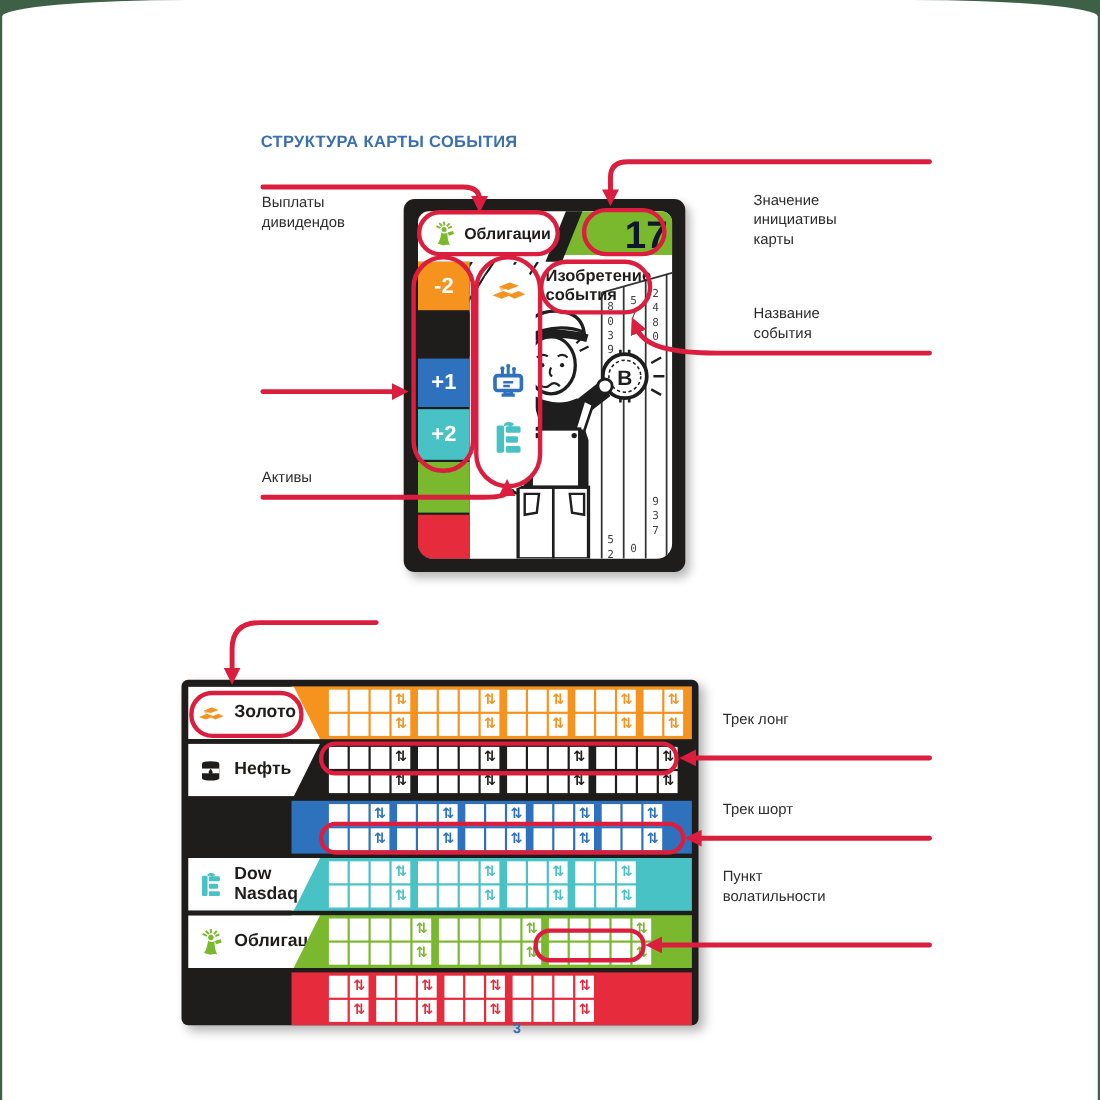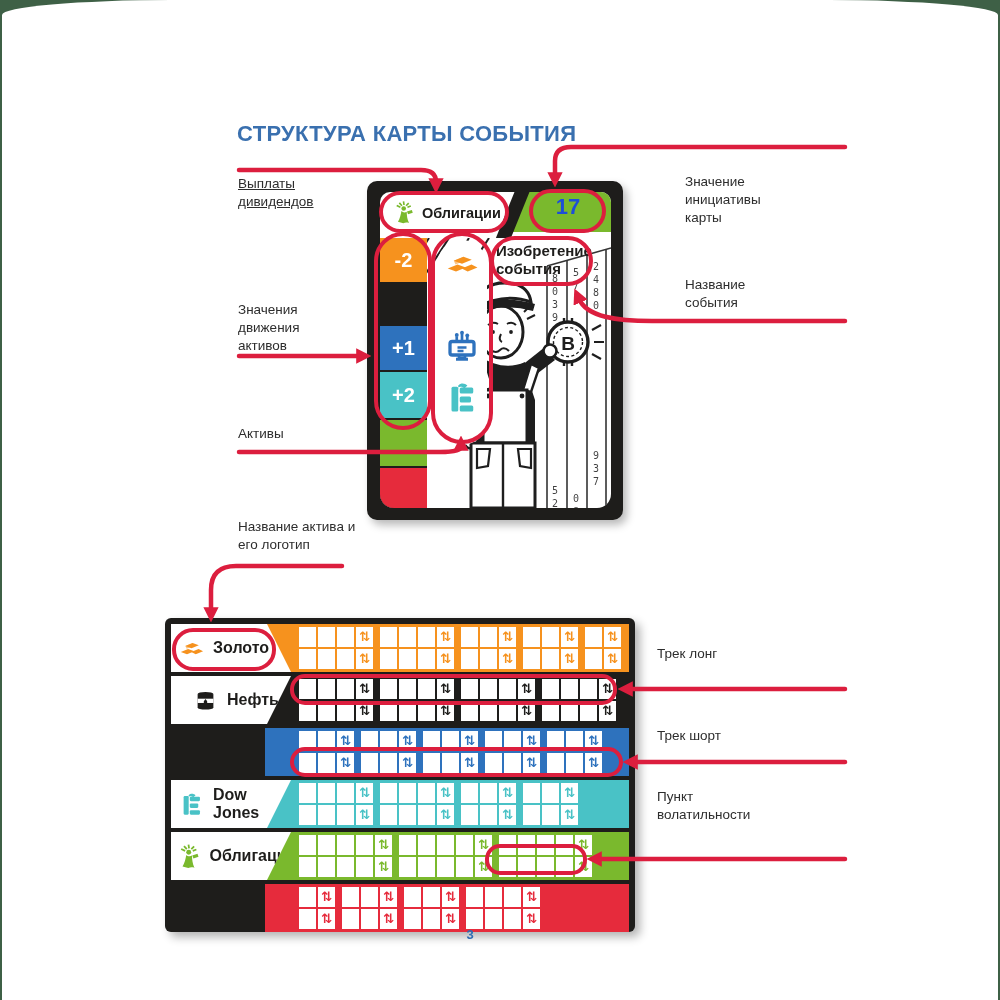--- a/index.html
+++ b/index.html
@@ -1,81 +1,79 @@
 <!DOCTYPE html>
 <html><head>
 <meta charset="utf-8">
 <style>
   html,body{margin:0;padding:0;background:#e8e8e8;}
   .stage{position:relative;width:1000px;height:1000px;margin:0 auto;background:#3E6046;overflow:hidden;
          font-family:"Liberation Sans",sans-serif;}
   .page{position:absolute;left:2px;right:2px;top:0;bottom:0;background:#fff;
         border-radius:170px 170px 0 0 / 15px 15px 0 0;}
   
-  .h-blue{position:absolute;font-weight:800;font-size:22px;letter-spacing:.3px;color:#3A70AF;white-space:nowrap;}
+  .h-blue{position:absolute;font-weight:800;font-size:15px;letter-spacing:.3px;color:#3A70AF;white-space:nowrap;}
   .lbl{position:absolute;font-size:13.5px;line-height:1.32;color:#2D2D2D;}
   .pagenum{position:absolute;left:459px;top:927px;width:18px;text-align:center;
            color:#2F6DB4;font-weight:700;font-size:13px;}
   
   .card{position:absolute;left:365px;top:181px;width:256px;height:339px;background:#1E1D1B;
         border-radius:10px;box-shadow:4px 5px 9px rgba(0,0,0,.28);}
   .card-inner{position:absolute;left:13px;right:12px;top:11px;bottom:12px;background:#fff;
               border-radius:10px 10px 14px 14px;overflow:hidden;}
   .green-corner{position:absolute;top:0;right:0;width:108px;height:40px;background:#7AB92D;
                 clip-path:polygon(22px 0,100% 0,100% 100%,0 100%);}
   .diag{position:absolute;top:-4px;right:90px;width:15px;height:50px;background:#1E1D1B;transform:skewX(-22deg);}
-  .init-val{position:absolute;top:2px;right:4px;width:78px;text-align:center;
-            font-size:22px;font-weight:800;color:#1d4ed8;}
+  .init-val{position:absolute;top:2px;right:4px;width:78px;text-align:right;
+            font-size:35px;font-weight:800;color:#0f172a;}
   .asset-pill{position:absolute;left:6px;top:4px;width:114px;height:33px;background:#fff;border-radius:17px;
               display:flex;align-items:center;}
   .asset-pill .ic{width:25px;height:25px;margin-left:5px;flex:0 0 auto;}
   .asset-pill .tx{font-size:14.5px;font-weight:600;color:#1E1D1B;margin-left:6px;}
   .mv-strip{position:absolute;left:0;top:46px;width:47px;height:270px;background:#1E1D1B;}
   .mv-seg{width:47px;margin-bottom:2px;display:flex;align-items:center;justify-content:center;
           color:#fff;font-weight:800;font-size:20px;}
   .icon-col{position:absolute;left:57px;top:48px;width:50px;height:205px;background:#fff;border-radius:25px;z-index:3;}
   .icon-col .ic{position:absolute;left:7px;width:36px;height:36px;}
   .ev-title{position:absolute;left:116px;top:50px;width:106px;font-size:15px;font-weight:600;
             line-height:1.22;color:#1E1D1B;z-index:3;}
   .illu{position:absolute;left:47px;top:46px;width:184px;height:270px;z-index:1;}
   svg .ln{stroke:#1e1e1e;fill:none;}
   
   .board{position:absolute;left:163px;top:618px;width:470px;height:314px;background:#1E1D1B;border-radius:6px;
          box-shadow:5px 5px 10px rgba(0,0,0,.3);padding-top:6px;box-sizing:border-box;}
   .brow{position:relative;height:48px;margin:0 6px 4px 6px;}
   .band{position:absolute;left:94px;right:0;top:0;bottom:0;}
   .plate{position:absolute;left:0;top:0;width:122px;height:48px;background:#fff;display:flex;align-items:center;}
   .plate.widen{clip-path:polygon(0 0,96px 0,120px 100%,0 100%);}
-  .plate.narrow{clip-path:polygon(0 0,120px 0,96px 100%,0 100%);justify-content:center;}
+  .plate.narrow{clip-path:polygon(0 0,120px 0,96px 100%,0 100%);}
   .plate .ic{width:27px;height:27px;margin-left:7px;flex:0 0 auto;}
   .plate .nm{font-size:16px;font-weight:600;color:#1E1D1B;margin-left:8px;}
   .plate .nm.small{font-size:8.5px;line-height:1.15;width:70px;}
   .tracks{position:absolute;left:128px;top:3px;}
   .track{display:flex;height:20px;margin-bottom:2px;}
   .cell{width:17px;height:20px;background:#fff;margin-right:2px;text-align:center;}
   .cell.gend{margin-right:7px;}
   .vol{display:block;font-family:"DejaVu Sans",sans-serif;font-weight:700;font-size:13px;line-height:20px;}
   
   .ring{position:absolute;border:4px solid #DC1E3E;box-sizing:border-box;z-index:50;border-radius:26px;}
   .overlay{position:absolute;left:0;top:0;width:1000px;height:1000px;z-index:60;pointer-events:none;}
 </style>
 </head>
 <body>
 
 <div class="stage">
   <div class="page">
 
     <div class="h-blue" style="left:235px;top:121px;">СТРУКТУРА КАРТЫ СОБЫТИЯ</div>
 
-    <div class="lbl" style="left:236px;top:175px;width:100px;text-decoration:underline;">Выплаты дивидендов</div>
+    <div class="lbl" style="left:236px;top:175px;width:100px;">Выплаты дивидендов</div>
     <div class="lbl" style="left:683px;top:173px;width:95px;">Значение инициативы карты</div>
     <div class="lbl" style="left:683px;top:276px;width:85px;">Название события</div>
-    <div class="lbl" style="left:236px;top:301px;width:90px;">Значения движения активов</div>
     <div class="lbl" style="left:236px;top:425px;width:90px;">Активы</div>
-    <div class="lbl" style="left:236px;top:518px;width:140px;">Название актива и его логотип</div>
 
     <div class="card">
       <div class="card-inner">
         <div class="green-corner"></div>
         <div class="diag"></div>
         <div class="init-val">17</div>
         <div class="asset-pill">
           <span class="ic" id="hdr-icon" style="color: rgb(122, 185, 45); display: inline-block;"><svg viewBox="0 0 24 24" fill="currentColor" style="width: 100%; height: 100%;">
                 <g stroke="currentColor" stroke-width="1.6" fill="none">
                   <path d="M10.5 5.5 8 2.8M12.5 4.8 12 1.4M14.5 5.5 17 3M9 7 5.5 5.3M15.8 7 19 5.8"></path>
@@ -444,21 +442,21 @@
             </div>
           </div>
           <div class="plate narrow">
             <span class="ic" style="color: rgb(73, 194, 198); display: inline-block;"><svg viewBox="0 0 24 24" fill="currentColor" style="width: 100%; height: 100%;">
                 <rect x="5" y="4.5" width="4.5" height="16.5" rx="1"></rect>
                 <rect x="10.5" y="5" width="9" height="4" rx="1"></rect>
                 <rect x="10.5" y="11" width="7.5" height="4" rx="1"></rect>
                 <rect x="10.5" y="17" width="9" height="4" rx="1"></rect>
                 <path d="M9.5 3.6c2-1.9 4.6-1.3 6.1.1l-2 1.9c-1.2-1-2.7-1.4-4.1-.6z"></path>
               </svg></span>
-            <span class="nm">Dow Jones</span>
+            <span class="nm">Dow Nasdaq</span>
           </div>
         </div>
         <div class="brow">
           <div class="band" style="background: rgb(122, 185, 45);"></div>
           <div class="tracks">
             <div class="track">
               <div class="cell"></div>
               <div class="cell"></div>
               <div class="cell"></div>
               <div class="cell"></div>

